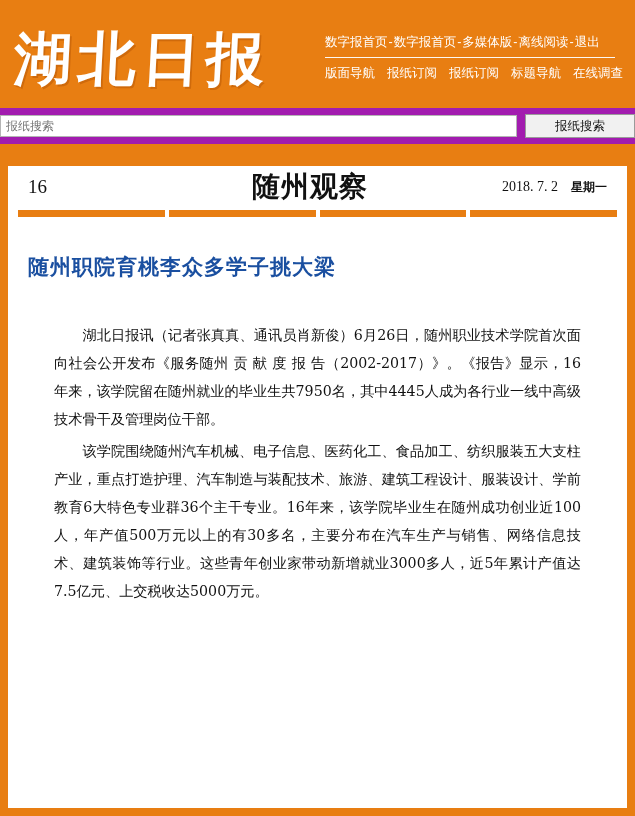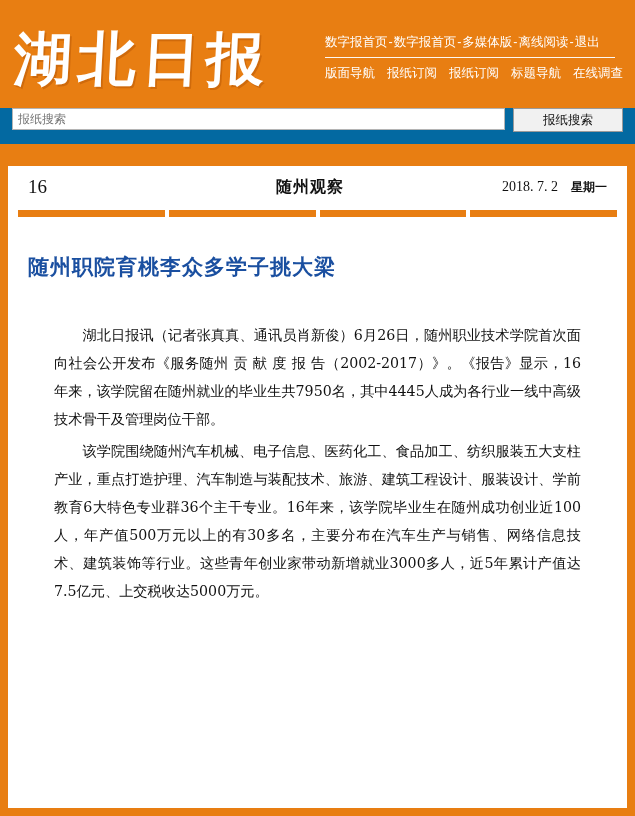--- a/index.html
+++ b/index.html
@@ -75,23 +75,24 @@
     margin-right: 12px;
   }
   .nav-block a {
     color: #ffffff;
     text-decoration: none;
     margin-top: 30px;
   }
   
   .searchbar {
     height: 36px;
-    background: #0369a1;
-    display: flex;
-    padding: 0 12px;
+    background: #a21caf;
+    display: flex;
+    align-items: center;
+    padding: 0 0;
     box-sizing: border-box;
   }
   .search-input {
     flex: 1;
     height: 22px;
     border: 1px solid #b4b4b4;
     background: #ffffff;
     font-size: 12px;
     color: #333;
     padding: 0 5px;
@@ -135,21 +136,21 @@
     color: #111;
     font-weight: normal;
   }
   .section-name {
     position: absolute;
     left: 0;
     right: 15px;
     text-align: center;
     font-family: Liberation Mono, monospace;
     font-weight: bold;
-    font-size: 16px;
+    font-size: 28px;
     color: #111;
     letter-spacing: 1px;
   }
   .date-block {
     font-family: "Liberation Serif", serif;
     font-size: 14px;
     color: #111;
     z-index: 2;
     white-space: nowrap;
   }

